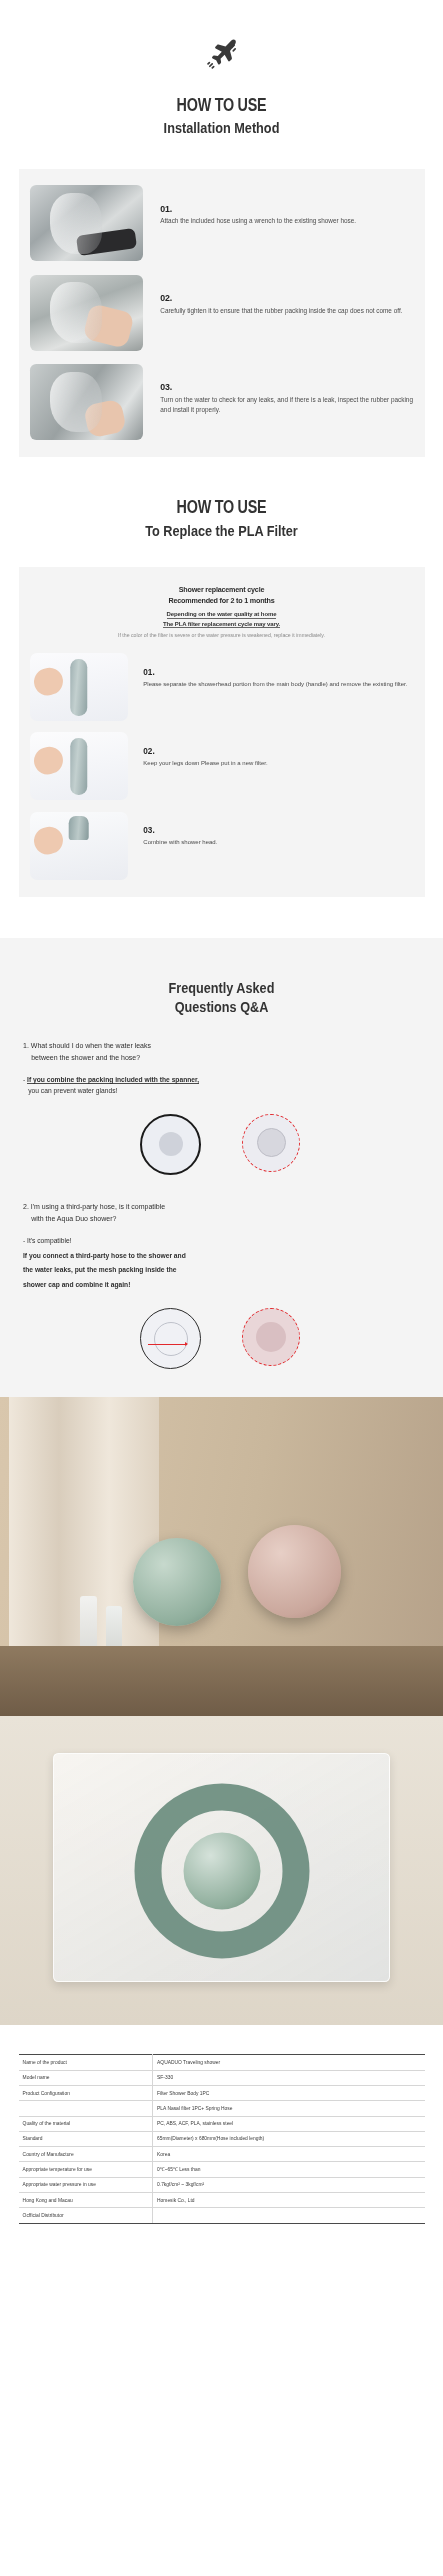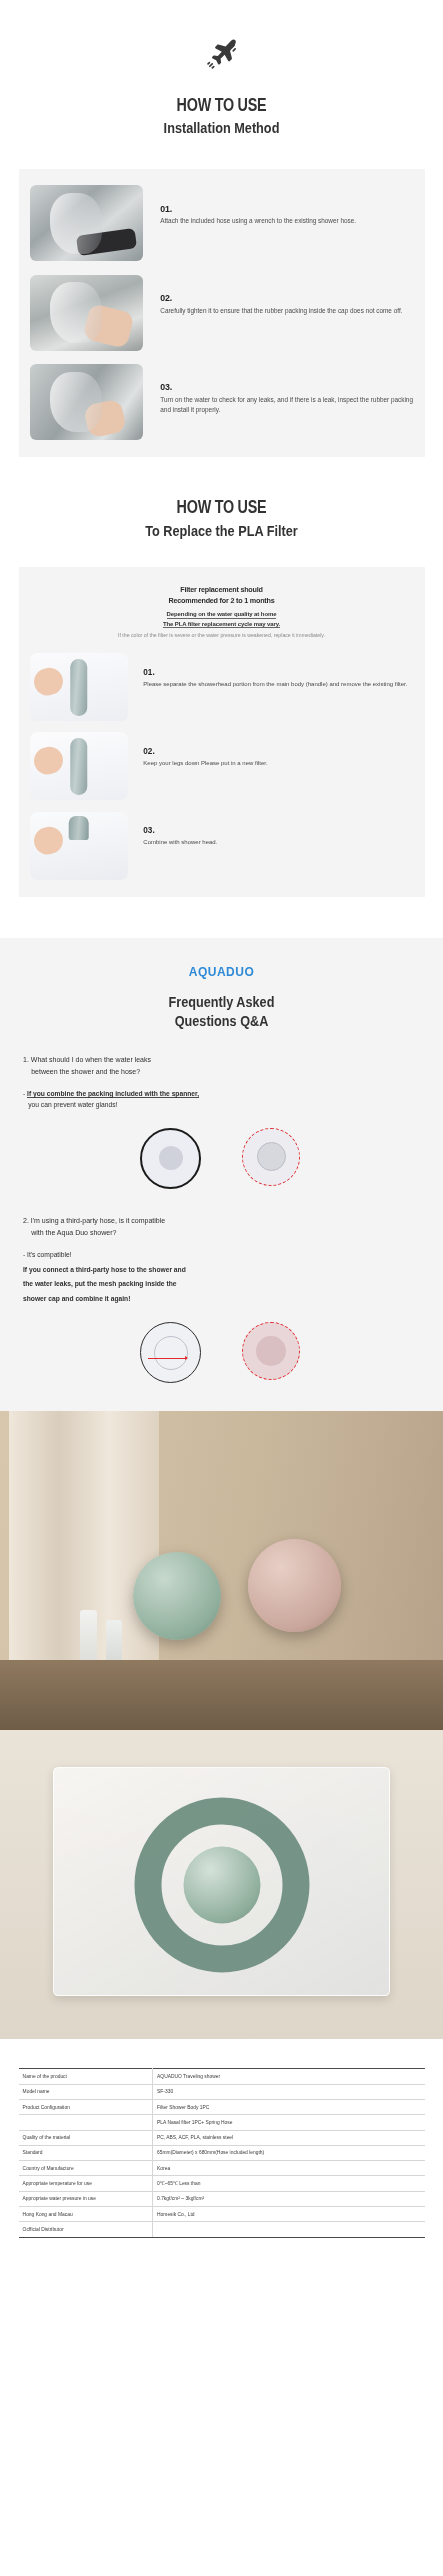--- a/index.html
+++ b/index.html
@@ -293,21 +293,21 @@
       </div>
     </div>
   </section>
 
   <section class="sec-filter">
     <div class="hdr-main">HOW TO USE</div>
     <div class="hdr-sub">To Replace the PLA Filter</div>
 
     <div class="filter-panel">
       <div class="cycle-box">
-        <div class="cycle-t1">Filter replacement should</div>
+        <div class="cycle-t1">Shower replacement cycle</div>
         <div class="cycle-t2">Recommended for 2 to 1 months</div>
         <div><span class="cycle-u1">Depending on the water quality at home</span></div>
         <div><span class="cycle-u2">The PLA filter replacement cycle may vary.</span></div>
         <div class="cycle-note">If the color of the filter is severe or the water pressure is weakened, replace it immediately.</div>
       </div>
 
       <div class="fstep-row">
         <div class="fstep-photo fp1">
           <div class="fp-inner">
               <div class="fp-dev"></div>
@@ -342,21 +342,20 @@
         </div>
         <div class="fstep-text">
           <div class="fstep-num">03.</div>
           <div class="fstep-body">Combine with shower head.</div>
         </div>
       </div>
     </div>
   </section>
 
   <section class="sec-faq">
-    <div class="brand">AQUADUO</div>
     <div class="faq-title">Frequently Asked</div>
     <div class="faq-title" style="margin-top:1px;">Questions Q&amp;A</div>
 
     <div class="faq-list">
 
       <div>
         <div class="faq-q">
           <span>1. What should I do when the water leaks</span>
           <span class="qline2">between the shower and the hose?</span>
         </div>

